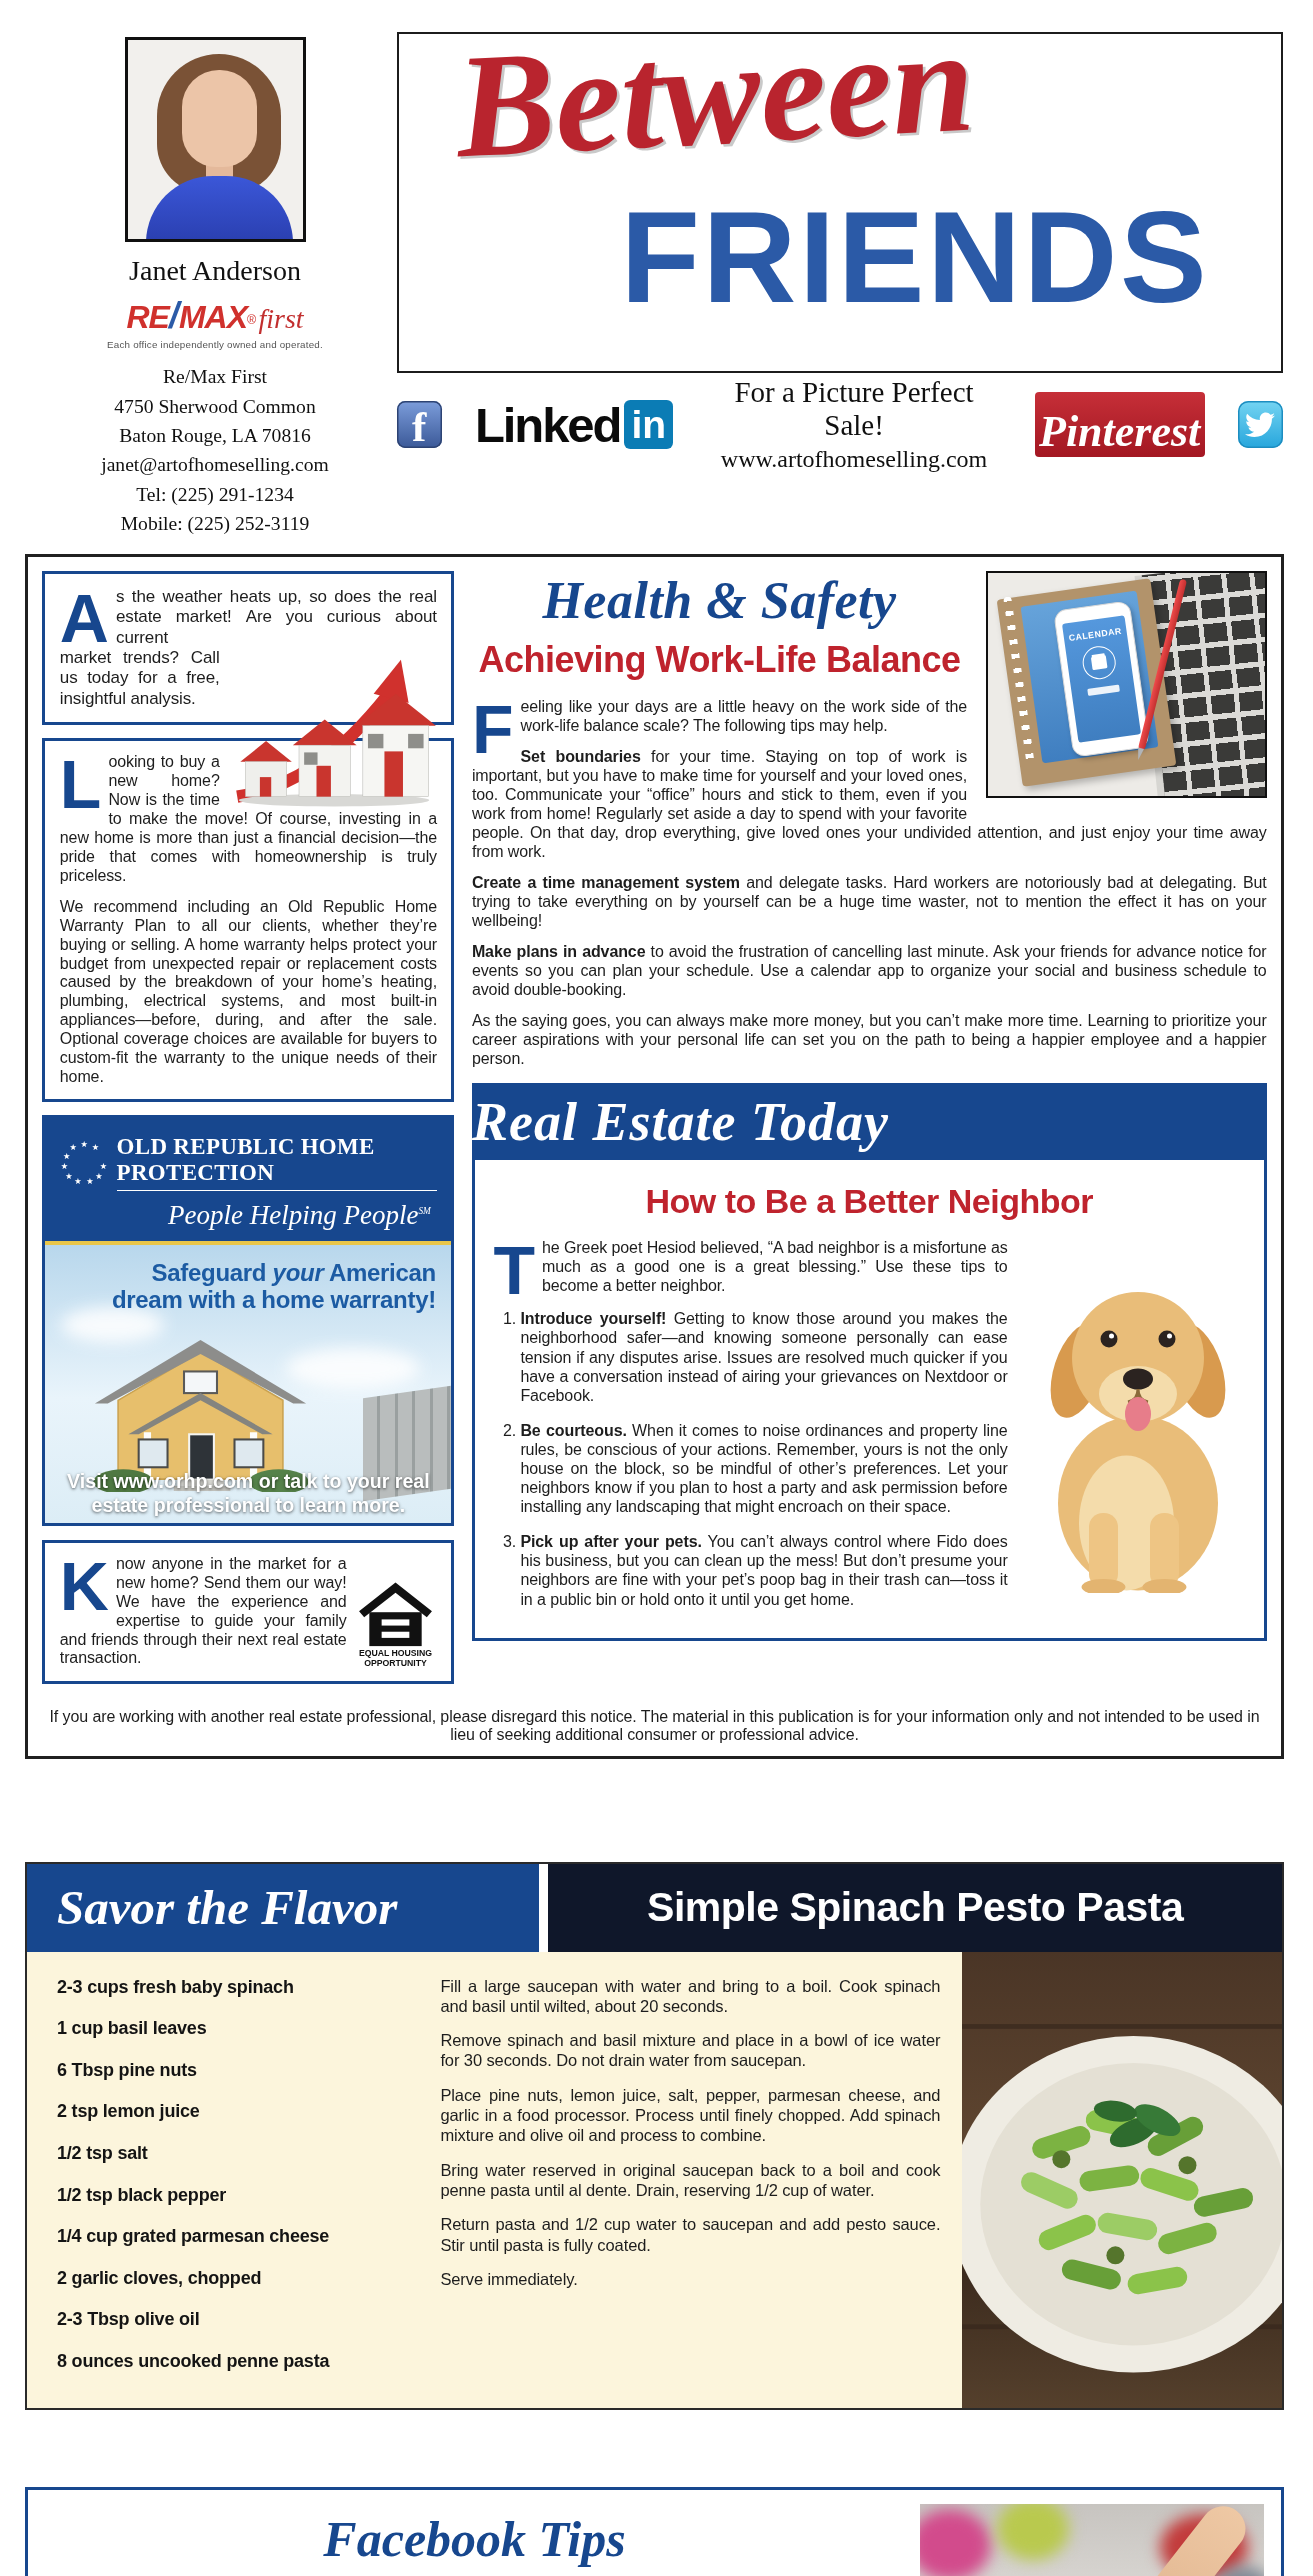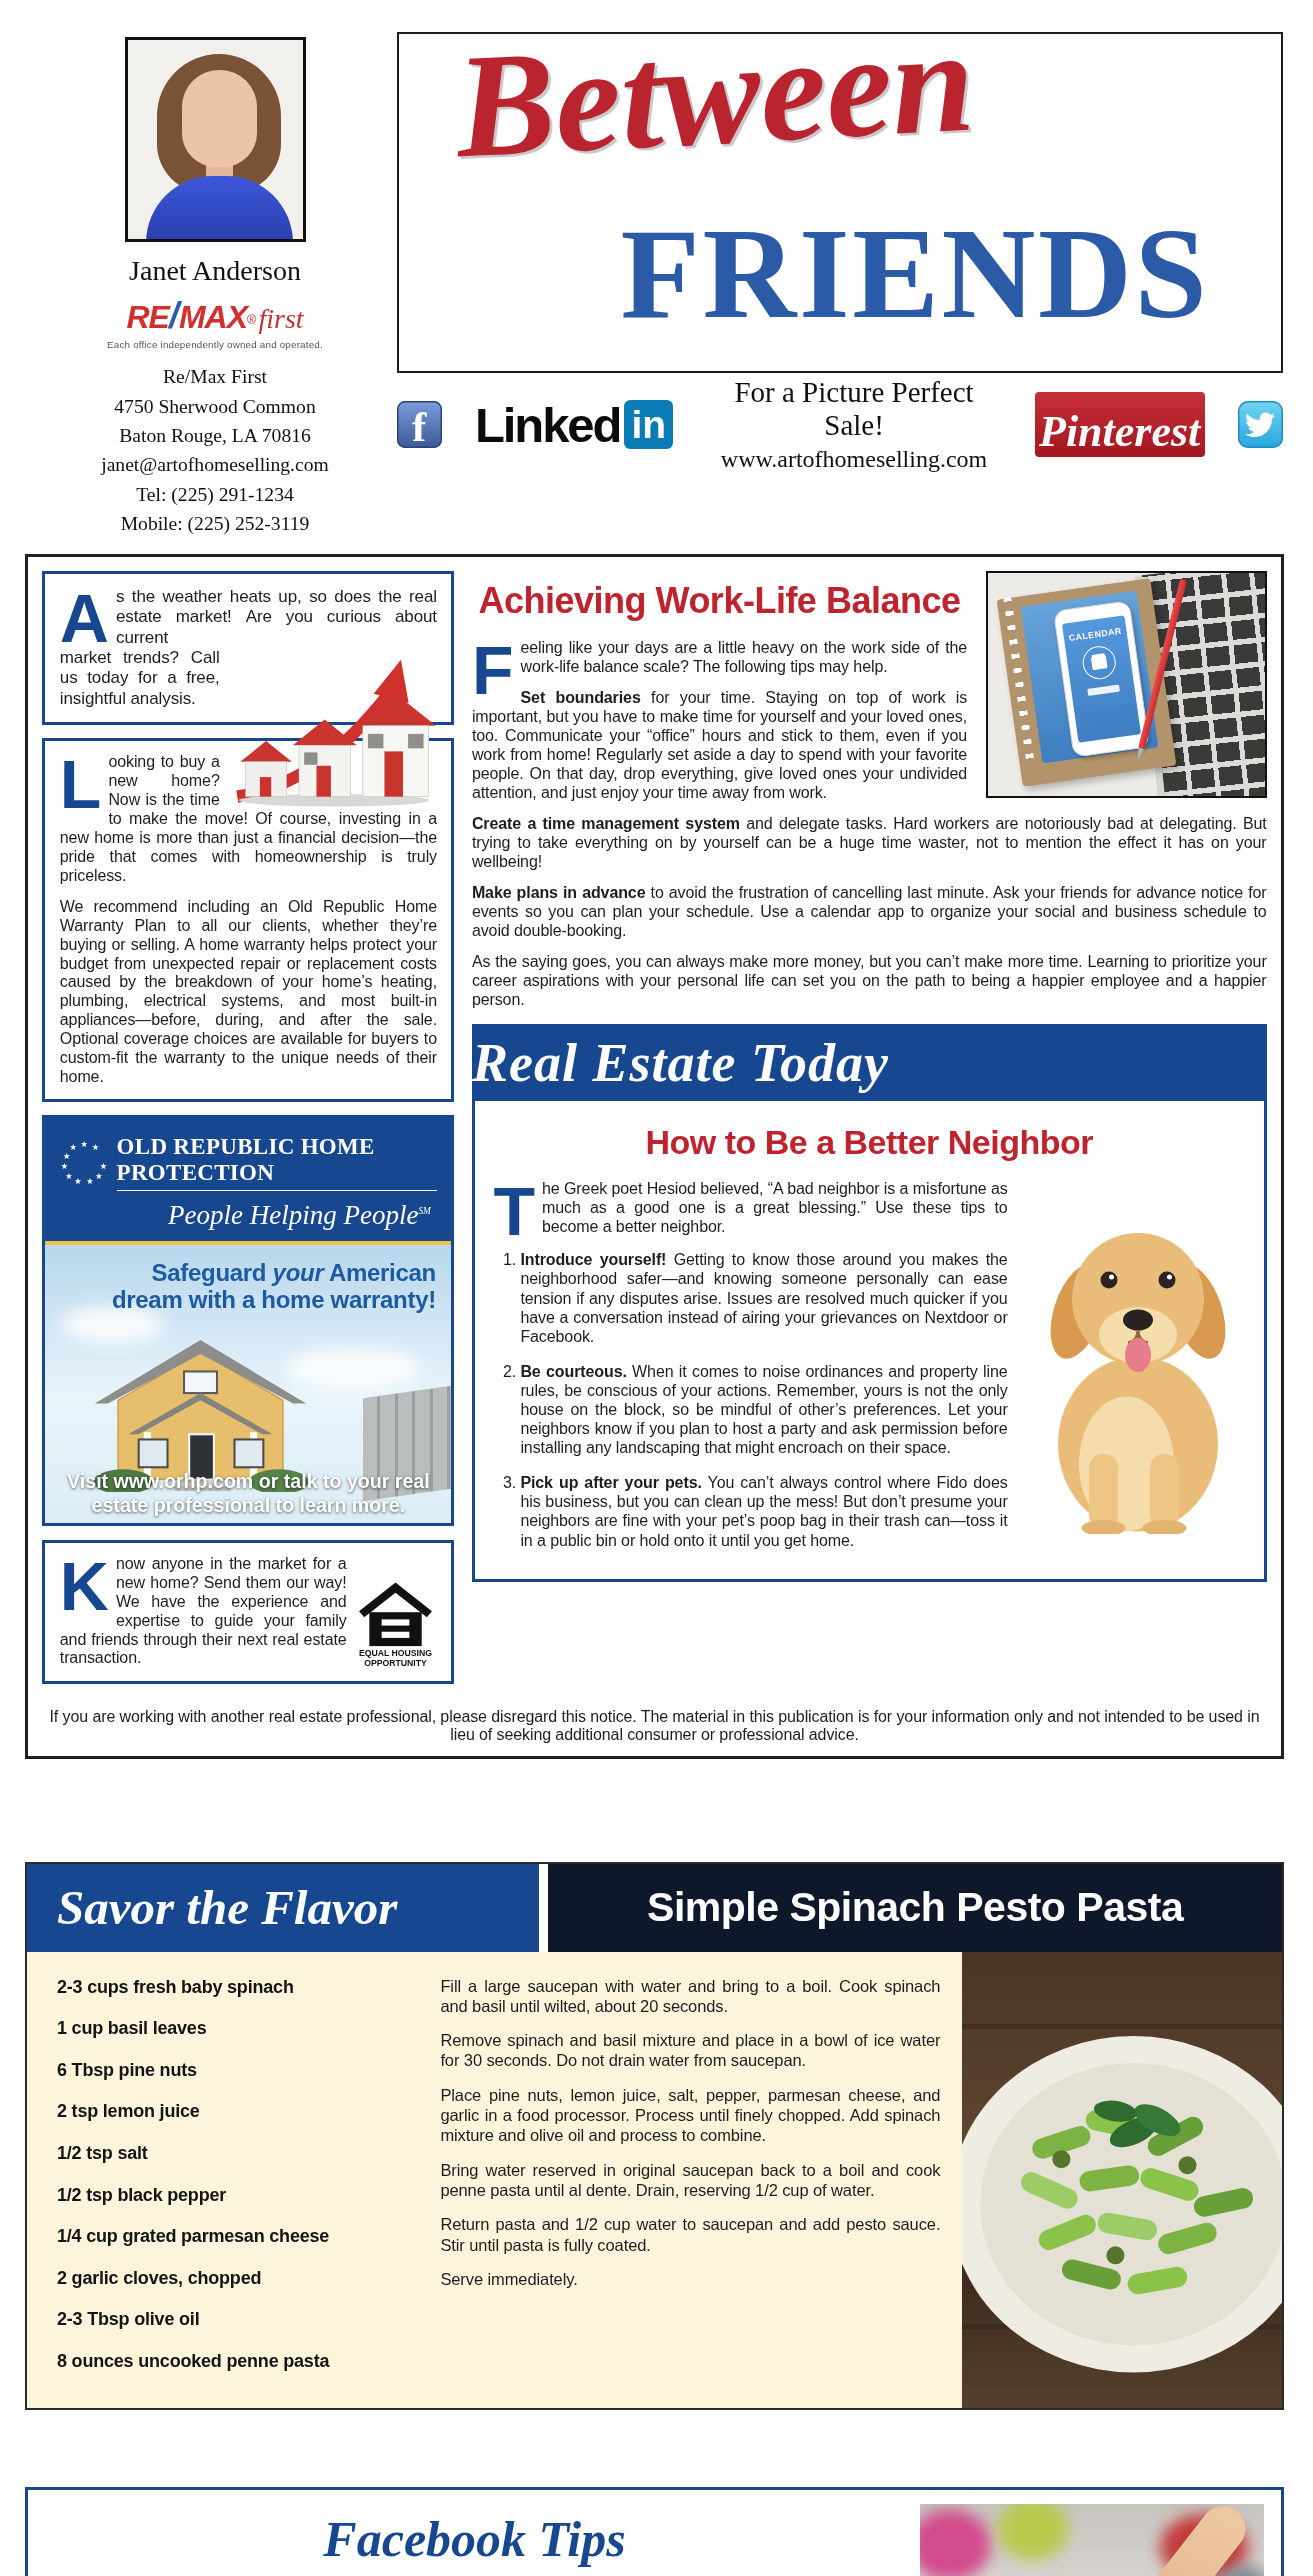--- a/index.html
+++ b/index.html
@@ -21,21 +21,21 @@
   .remax { margin-top: 8.2px; font-family: "Liberation Sans", sans-serif; }
   .remax-main { font-weight: 900; font-style: italic; font-size: 32px; color: #d0312d; letter-spacing: -1px; }
   .remax-slash { font-weight: 900; font-style: italic; font-size: 36px; color: #2b5aa7; }
   .remax-reg { font-size: 12.4px; color: #d0312d; vertical-align: super; }
   .remax-first { font-family: "Liberation Serif", serif; font-style: italic; font-size: 28px; color: #c22f2f; }
   .remax-tagline { font-size: 9.8px; color: #555; margin-top: 2.1px; letter-spacing: 0.2px; font-family: "Liberation Sans", sans-serif; }
   .contact { margin-top: 12.4px; font-size: 19.6px; line-height: 1.5; color: #101010; }
   .mast { flex: 1; }
   .mast-box { border: 2.6px solid #1c1c1c; height: 341px; position: relative; overflow: hidden; background: #fff; }
   .mast-between { position: absolute; left: 57px; top: -15.5px; font-family: "Liberation Serif", serif; font-style: italic; font-weight: 700; font-size: 148px; line-height: 1; color: #b9242e; transform: rotate(-3deg); text-shadow: 2.6px 2.6px 0 rgba(40,40,40,.25); z-index: 2; }
-  .mast-friends { position: absolute; left: 222px; top: 174px; font-family: Liberation Serif, serif; font-weight: 700; font-size: 130px; line-height: 1; color: #2b5aa7; letter-spacing: 2.6px; z-index: 1; }
+  .mast-friends { position: absolute; left: 222px; top: 158px; font-family: Liberation Sans, sans-serif; font-weight: 700; font-size: 130px; line-height: 1; color: #2b5aa7; letter-spacing: 2.6px; z-index: 1; }
   .social { height: 103px; display: flex; align-items: center; justify-content: center; gap: 33px; }
   .fb-icon { width: 47px; height: 47px; border-radius: 8.2px; background: linear-gradient(#7c9ddb, #3b5998); color: #fff; font-family: "Liberation Serif", serif; font-weight: 700; font-size: 43px; display: flex; align-items: flex-end; justify-content: center; line-height: .95; box-shadow: inset 0 0 0 1.5px #2d4373; }
   .linkedin { display: flex; align-items: center; }
   .li-word { font-weight: 800; font-size: 49px; color: #0b0b0b; letter-spacing: -2.1px; }
   .li-box { width: 49px; height: 49px; border-radius: 6.2px; background: #0b7cb5; color: #fff; font-weight: 800; font-size: 39px; display: flex; align-items: center; justify-content: center; margin-left: 4.1px; }
   .social-center { text-align: center; font-family: "Liberation Serif", serif; color: #101010; }
   .sc-line1 { font-size: 29px; }
   .sc-line2 { font-size: 24px; margin-top: 4.1px; }
   .pin-box { width: 176px; height: 65px; border-radius: 4.1px; background: linear-gradient(#c62f38, #a31722); display: flex; align-items: flex-end; justify-content: center; }
   .pin-word { color: #fff; font-family: "Liberation Serif", serif; font-style: italic; font-weight: 700; font-size: 44px; }
@@ -271,20 +271,21 @@
             <div class="ph-cal-label">CALENDAR</div>
             <div class="ph-ring">
                 <div class="ph-cal-glyph"></div>
               </div>
             <div class="ph-btn"></div>
           </div>
         </div>
         <div class="ph-pen"></div>
       </div>
 
+      <div class="hs-title">Health &amp; Safety</div>
       <div class="hs-sub">Achieving Work-Life Balance</div>
 
       <p class="bodypar"><span class="drop">F</span><span>eeling like your days are a little heavy on the work side of the work-life balance scale? The following tips may help.</span></p>
       <p class="bodypar"><span class="lead">Set boundaries</span><span> for your time. Staying on top of work is important, but you have to make time for yourself and your loved ones, too. Communicate your “office” hours and stick to them, even if you work from home! Regularly set aside a day to spend with your favorite people. On that day, drop everything, give loved ones your undivided attention, and just enjoy your time away from work.</span></p>
       <p class="bodypar"><span class="lead">Create a time management system</span><span> and delegate tasks. Hard workers are notoriously bad at delegating. But trying to take everything on by yourself can be a huge time waster, not to mention the effect it has on your wellbeing!</span></p>
       <p class="bodypar"><span class="lead">Make plans in advance</span><span> to avoid the frustration of cancelling last minute. Ask your friends for advance notice for events so you can plan your schedule. Use a calendar app to organize your social and business schedule to avoid double-booking.</span></p>
       <p class="bodypar">As the saying goes, you can always make more money, but you can’t make more time. Learning to prioritize your career aspirations with your personal life can set you on the path to being a happier employee and a happier person.</p>
 
       <div class="ret-banner">
         <span class="ret-banner-text">Real Estate Today</span>

